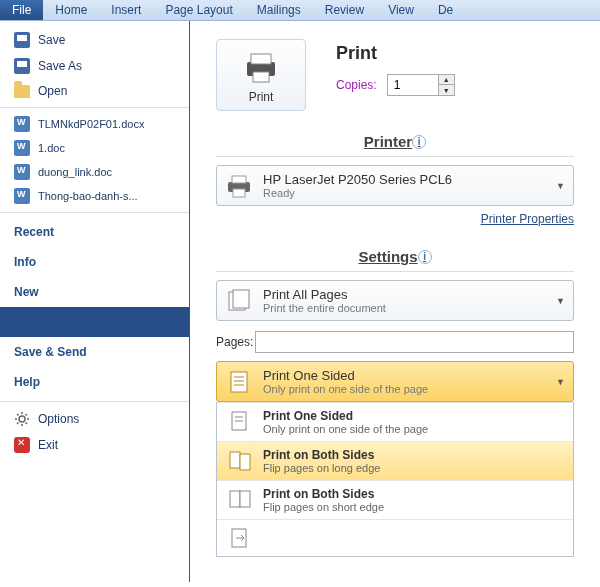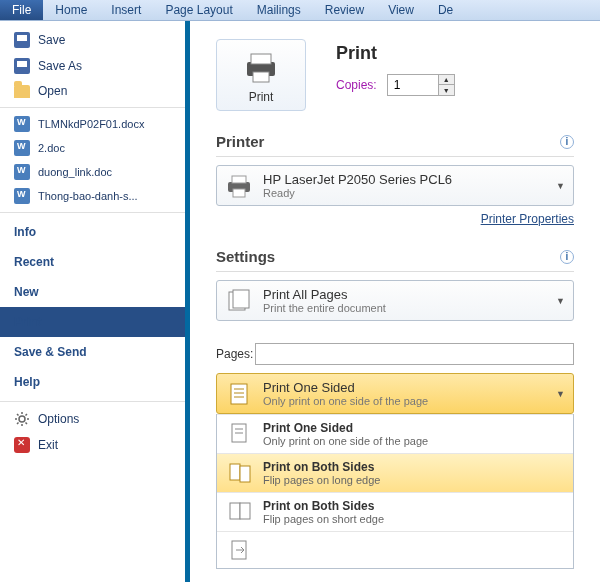--- a/index.html
+++ b/index.html
@@ -7,21 +7,21 @@
 
   
   .ribbon { height: 21px; background: linear-gradient(#dbe8f9, #c6d9f0); display: flex; align-items: stretch; border-bottom: 1px solid #9db6d6; }
   .ribbon .tab { padding: 0 12px; display: flex; align-items: center; color: #1f497d; cursor: pointer; font-size: 12px; }
   .ribbon .tab.active { background: linear-gradient(#3c6db0, #274e86); color: #fff; }
 
   
   .main { display: flex; height: calc(587px - 26px); }
 
   
-  .backstage { width: 190px; background: #fff; border-right: 5px solid #0369a1; display: flex; flex-direction: column; padding-top: 6px; }
+  .backstage { width: 190px; background: #fff; border-right: 1px solid #0369a1; display: flex; flex-direction: column; padding-top: 6px; }
   .bs-item { display: flex; align-items: center; gap: 8px; padding: 5px 14px; color: #1f3a66; cursor: pointer; font-size: 12px; }
   .bs-item.small { font-size: 11px; padding: 4px 14px; }
   .bs-item.active { background: #274e86; color: #fff; position: relative; }
   .bs-item.active::after { content: ""; position: absolute; right: -10px; top: 50%; transform: translateY(-50%); border: 10px solid transparent; border-left-color: #274e86; }
   .bs-item.nav { font-weight: bold; padding: 8px 14px; color: #274e86; }
   .sep { height: 1px; background: #e0e0e0; margin: 4px 0; }
   .doc-icon { width: 16px; height: 16px; background: #4a7ebc; border-radius: 2px; position: relative; }
   .doc-icon::after { content: "W"; color:#fff; font-size:9px; font-weight:bold; position:absolute; left:3px; top:1px; }
   .folder-icon { width: 16px; height: 13px; background: #f2c768; border-radius: 2px 2px 0 0; position:relative; }
   .folder-icon::before{content:"";position:absolute;top:-4px;left:0;width:8px;height:5px;background:#f2c768;border-radius:2px 2px 0 0;}
@@ -42,34 +42,34 @@
   .print-meta h2 { font-size: 18px; color:#2b2b2b; margin-bottom: 10px; font-weight:600; }
   .copies-row { display:flex; align-items:center; gap:10px; }
   .copies-row label { font-size:12px; color:#a21caf; }
   .spin { display:flex; align-items:stretch; border:1px solid #aaa; }
   .spin input { width:50px; border:none; padding:2px 6px; font-size:12px; }
   .spin .arrows { display:flex; flex-direction:column; }
   .spin .arrows span { width:16px; height:10px; display:flex; align-items:center; justify-content:center; font-size:7px; background:#eee; border-left:1px solid #aaa; cursor:pointer;}
   .spin .arrows span:first-child{border-bottom:1px solid #aaa;}
 
   .section { margin-top: 22px; }
-  .section h3 { font-size: 15px; font-weight:600; color:#444; margin-bottom:6px; display:flex; justify-content:space-between; align-items:center;}
+  .section h3 { font-size: 15px; font-weight:600; color:#444; margin-bottom:6px; display:flex; justify-content:center; align-items:center;text-decoration:underline;}
   .info-dot { width:14px;height:14px;border:1px solid #8fb0d8;border-radius:50%;color:#3b6ea9;font-size:10px;text-align:center;line-height:12px;cursor:pointer;}
   .hr { height:1px; background:#ddd; margin-bottom:8px; }
 
   .dropdown { border:1px solid #b7c2cf; border-radius:3px; background:linear-gradient(#fdfdfd,#f2f5f8); display:flex; align-items:center; padding:6px 8px; gap:10px; cursor:pointer; position:relative; }
   .dropdown .dd-icon{width:28px;height:26px;flex-shrink:0;}
   .dropdown .dd-body{flex:1;}
   .dropdown .dd-title{font-size:13px;color:#333;}
   .dropdown .dd-sub{font-size:11px;color:#777;}
   .dropdown .caret{position:absolute;right:8px;top:50%;transform:translateY(-50%);font-size:9px;color:#555;}
   .dropdown.sel { background: linear-gradient(#ffe9a8,#fcd466); border-color:#cfa935; }
 
   .link { color:#274e86; text-decoration:underline; font-size:12px; cursor:pointer; float:right; margin-top:6px;}
-  .pages-row { display:flex; align-items:center; gap:2px; margin-top:22px;}
+  .pages-row { display:flex; align-items:center; gap:2px; margin-top:10px;}
   .pages-row input { flex:1; border:1px solid #aaa; padding:3px 6px; font-size:12px; }
 
   .dd-list { border:1px solid #b7c2cf; border-top:none; background:#fff; }
   .dd-option { display:flex; align-items:center; gap:10px; padding:6px 10px; border-top:1px solid #e6e6e6; cursor:pointer; }
   .dd-option .dd-icon{width:26px;height:24px;flex-shrink:0;}
   .dd-option .t1{font-size:12px;font-weight:600;color:#333;}
   .dd-option .t2{font-size:11px;color:#666;}
   .dd-option.hover { background: linear-gradient(#fff1c1,#ffe08a); }
 
   .page-stack svg, .page-one svg, .page-two svg, .printer-small svg { width:100%; height:100%; }
@@ -103,33 +103,33 @@
         <span class="folder-icon"></span>
         <span>Open</span>
       </div>
     <div class="sep"></div>
     <div class="bs-item small">
         <span class="doc-icon"></span>
         <span>TLMNkdP02F01.docx</span>
       </div>
     <div class="bs-item small">
         <span class="doc-icon"></span>
-        <span>2.doc</span>
+        <span>1.doc</span>
       </div>
     <div class="bs-item small">
         <span class="doc-icon"></span>
         <span>duong_link.doc</span>
       </div>
     <div class="bs-item small">
         <span class="doc-icon"></span>
         <span>Thong-bao-danh-s...</span>
       </div>
     <div class="sep"></div>
+    <div class="bs-item nav">Recent</div>
     <div class="bs-item nav">Info</div>
-    <div class="bs-item nav">Recent</div>
     <div class="bs-item nav">New</div>
     <div class="bs-item nav active">Print</div>
     <div class="bs-item nav">Save &amp; Send</div>
     <div class="bs-item nav">Help</div>
     <div class="sep"></div>
     <div class="bs-item">
       <span class="gear-icon">
           <svg viewBox="0 0 16 16">
             <circle cx="8" cy="8" r="3" fill="none" stroke="#666" stroke-width="1.5"></circle>
             <path d="M8 1v2M8 13v2M1 8h2M13 8h2M3 3l1.5 1.5M11.5 11.5L13 13M13 3l-1.5 1.5M4.5 11.5L3 13" stroke="#666" stroke-width="1.5"></path>

